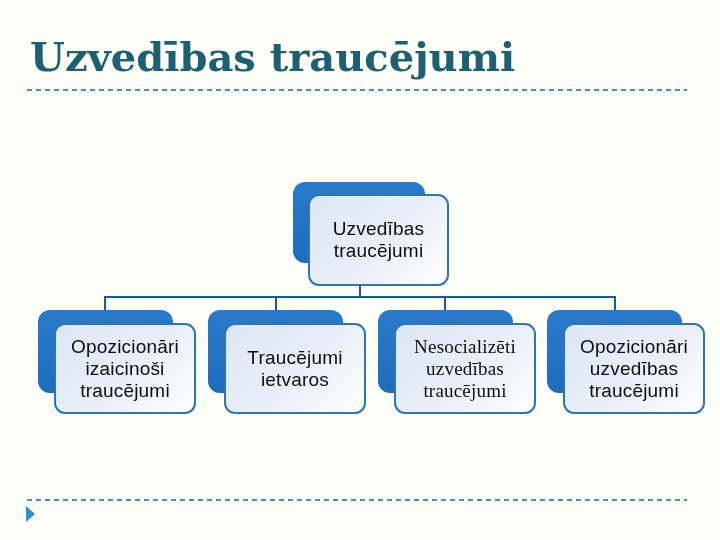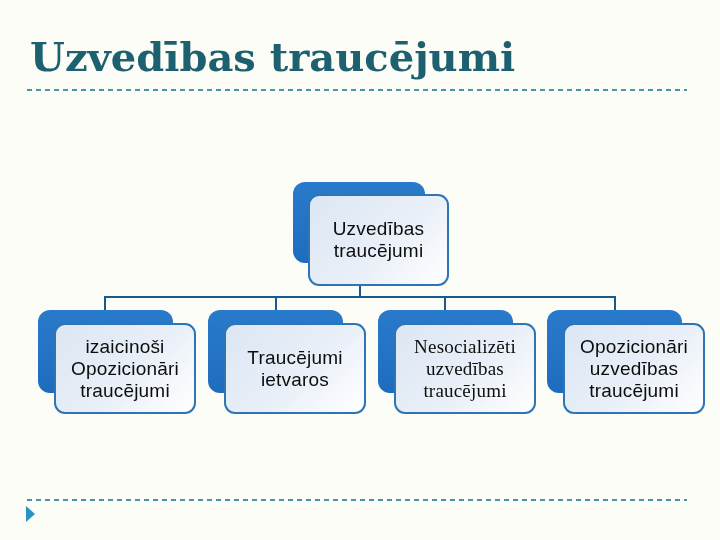--- a/index.html
+++ b/index.html
@@ -83,22 +83,22 @@
     <div class="shadow"></div>
     <div class="face">
       <span>Uzvedības</span>
       <span>traucējumi</span>
     </div>
   </div>
 
   <div class="node child" id="node-child-0">
     <div class="shadow"></div>
     <div class="face">
+      <span>Opozicionāri</span>
       <span>izaicinoši</span>
-      <span>Opozicionāri</span>
       <span>traucējumi</span>
     </div>
   </div>
 
   <div class="node child" id="node-child-1">
     <div class="shadow"></div>
     <div class="face">
       <span>Traucējumi</span>
       <span>ietvaros</span>
     </div>

